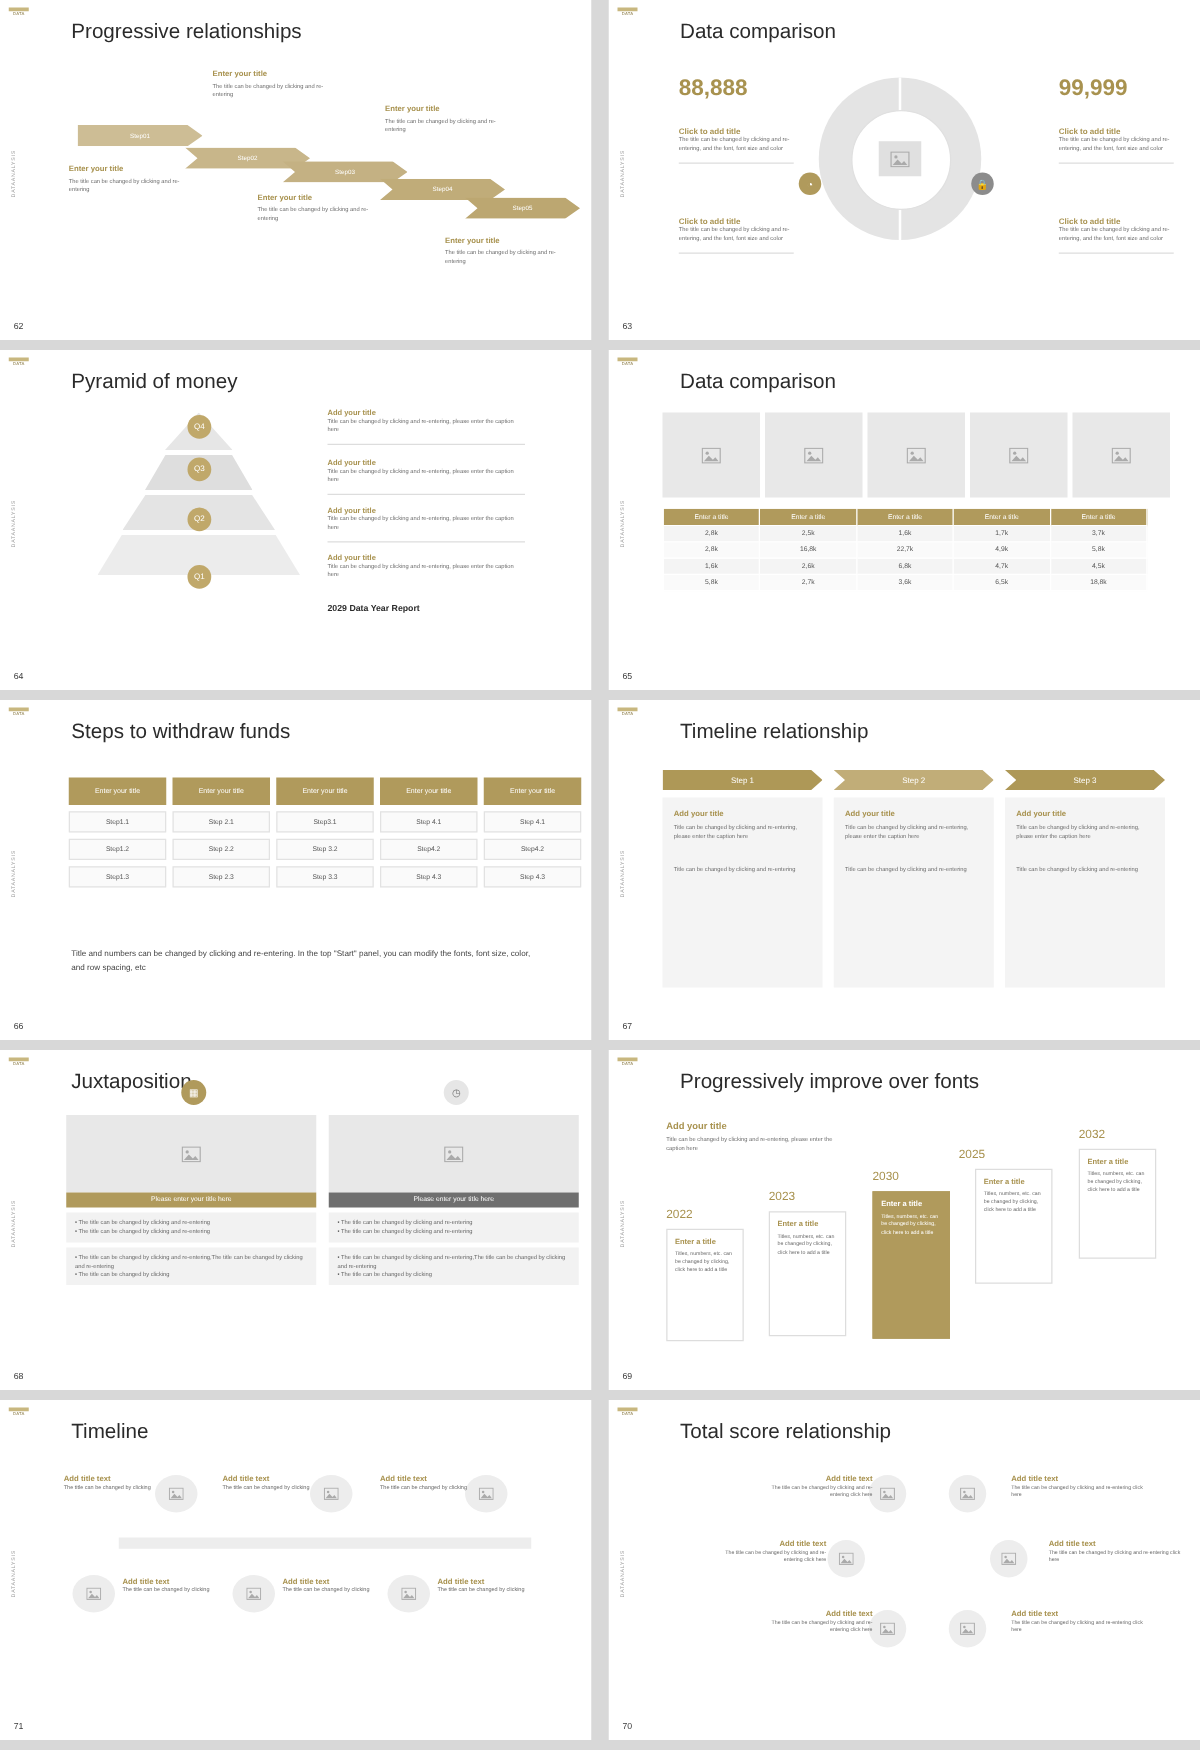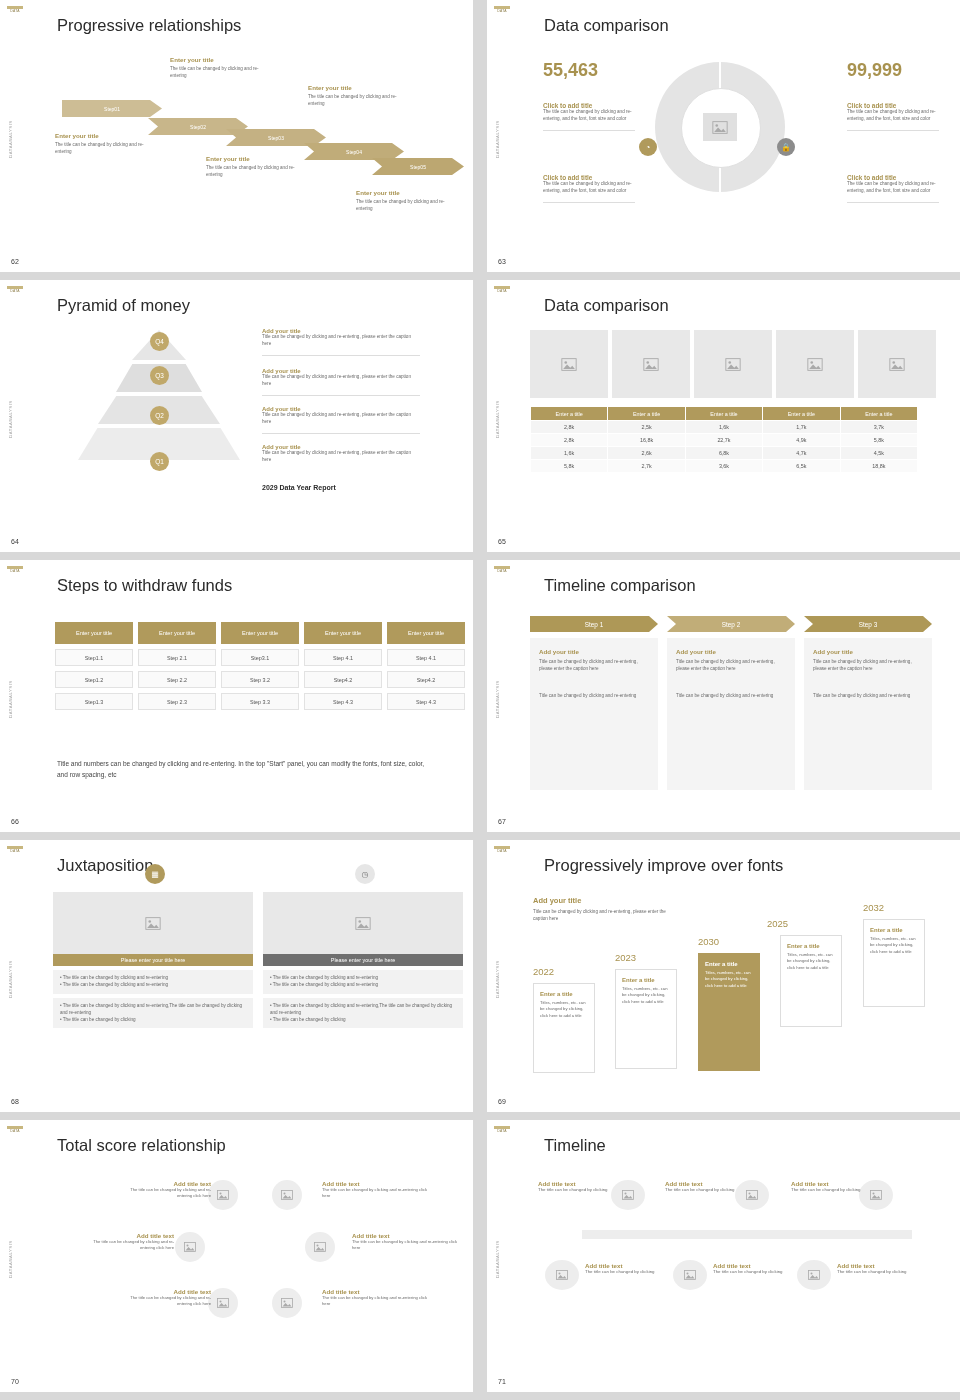--- a/index.html
+++ b/index.html
@@ -191,21 +191,21 @@
             <rect x="1" y="1" width="22" height="18" fill="none" stroke="#aaa" stroke-width="1.4"></rect>
             <circle cx="7" cy="7" r="2" fill="#aaa"></circle>
             <path d="M3 17l6-7 5 5 3-3 4 5z" fill="#aaa"></path>
           </svg>
         </span>
     </div>
     <div class="circbadge goldbg" style="left:152px; top:138px;">◔</div>
     <div class="circbadge" style="left:290px; top:138px; background:#8c8c8c;">🔒</div>
 
     <div style="position:absolute; left:56px; top:60px;">
-      <div class="bignum">55,463</div>
+      <div class="bignum">88,888</div>
     </div>
     <div style="position:absolute; left:56px; top:96px; width:94px;">
       <div class="clickadd">Click to add title</div>
       <div class="tiny">The title can be changed by clicking and re-entering, and the font, font size and color</div>
       <div class="hr"></div>
     </div>
     <div style="position:absolute; left:56px; top:168px; width:94px;">
       <div class="clickadd">Click to add title</div>
       <div class="tiny">The title can be changed by clicking and re-entering, and the font, font size and color</div>
       <div class="hr"></div>
@@ -399,21 +399,21 @@
       <div class="stepcell" style="height:17px; line-height:17px;">Step 4.3</div>
     </div>
 
     <div style="position:absolute; left:57px; top:198px; width:370px; font-size:6.5px; color:#444; line-height:1.7;">Title and numbers can be changed by clicking and re-entering. In the top "Start" panel, you can modify the fonts, font size, color, and row spacing, etc</div>
   </div>
 
   <div class="slide">
     <div class="logo"><div class="bar"></div><span>DATA</span></div>
     <div class="sidelabel">DATAANALYSIS</div>
     <div class="pagenum">67</div>
-    <div class="title">Timeline comparison</div>
+    <div class="title">Timeline relationship</div>
 
     <div class="chev one" style="position:absolute; left:43px; top:56px; width:128px; background:#ae9857;">
         <span>Step 1</span>
       </div>
     <div class="chev" style="position:absolute; left:180px; top:56px; width:128px; background:#c1ad78;">
         <span>Step 2</span>
       </div>
     <div class="chev" style="position:absolute; left:317px; top:56px; width:128px; background:#ae9857;">
         <span>Step 3</span>
       </div>
@@ -541,20 +541,109 @@
       <div style="padding:7px 6px;">
         <div style="font-size:6px;color:#a8924f;font-weight:bold;margin-bottom:3px;">Enter a title</div>
         <div class="tiny" style="font-size:4.2px;">Titles, numbers, etc. can be changed by clicking, click here to add a title</div>
       </div>
     </div>
   </div>
 
   <div class="slide">
     <div class="logo"><div class="bar"></div><span>DATA</span></div>
     <div class="sidelabel">DATAANALYSIS</div>
+    <div class="pagenum">71</div>
+    <div class="title">Timeline</div>
+
+    <div class="conn" style="left:95px; top:110px; width:330px; height:9px; transform:none;"></div>
+
+    <div class="ccircle" style="left:124px; top:60px; width:34px; height:30px;">
+        <span class="imgico" style="width:12px;height:10px;">
+          <svg viewBox="0 0 24 20">
+            <rect x="1" y="1" width="22" height="18" fill="none" stroke="#aaa" stroke-width="1.6"></rect>
+            <circle cx="7" cy="7" r="2" fill="#aaa"></circle>
+            <path d="M3 17l6-7 5 5 3-3 4 5z" fill="#aaa"></path>
+          </svg>
+        </span>
+      </div>
+    <div class="ccircle" style="left:248px; top:60px; width:34px; height:30px;">
+        <span class="imgico" style="width:12px;height:10px;">
+          <svg viewBox="0 0 24 20">
+            <rect x="1" y="1" width="22" height="18" fill="none" stroke="#aaa" stroke-width="1.6"></rect>
+            <circle cx="7" cy="7" r="2" fill="#aaa"></circle>
+            <path d="M3 17l6-7 5 5 3-3 4 5z" fill="#aaa"></path>
+          </svg>
+        </span>
+      </div>
+    <div class="ccircle" style="left:372px; top:60px; width:34px; height:30px;">
+        <span class="imgico" style="width:12px;height:10px;">
+          <svg viewBox="0 0 24 20">
+            <rect x="1" y="1" width="22" height="18" fill="none" stroke="#aaa" stroke-width="1.6"></rect>
+            <circle cx="7" cy="7" r="2" fill="#aaa"></circle>
+            <path d="M3 17l6-7 5 5 3-3 4 5z" fill="#aaa"></path>
+          </svg>
+        </span>
+      </div>
+    <div class="ccircle" style="left:58px; top:140px; width:34px; height:30px;">
+        <span class="imgico" style="width:12px;height:10px;">
+          <svg viewBox="0 0 24 20">
+            <rect x="1" y="1" width="22" height="18" fill="none" stroke="#aaa" stroke-width="1.6"></rect>
+            <circle cx="7" cy="7" r="2" fill="#aaa"></circle>
+            <path d="M3 17l6-7 5 5 3-3 4 5z" fill="#aaa"></path>
+          </svg>
+        </span>
+      </div>
+    <div class="ccircle" style="left:186px; top:140px; width:34px; height:30px;">
+        <span class="imgico" style="width:12px;height:10px;">
+          <svg viewBox="0 0 24 20">
+            <rect x="1" y="1" width="22" height="18" fill="none" stroke="#aaa" stroke-width="1.6"></rect>
+            <circle cx="7" cy="7" r="2" fill="#aaa"></circle>
+            <path d="M3 17l6-7 5 5 3-3 4 5z" fill="#aaa"></path>
+          </svg>
+        </span>
+      </div>
+    <div class="ccircle" style="left:310px; top:140px; width:34px; height:30px;">
+        <span class="imgico" style="width:12px;height:10px;">
+          <svg viewBox="0 0 24 20">
+            <rect x="1" y="1" width="22" height="18" fill="none" stroke="#aaa" stroke-width="1.6"></rect>
+            <circle cx="7" cy="7" r="2" fill="#aaa"></circle>
+            <path d="M3 17l6-7 5 5 3-3 4 5z" fill="#aaa"></path>
+          </svg>
+        </span>
+      </div>
+
+    <div style="position:absolute; left:51px; top:60px; width:70px;">
+      <div style="font-size:6.2px;color:#a8924f;font-weight:bold;">Add title text</div>
+      <div class="tiny" style="font-size:4.4px;">The title can be changed by clicking</div>
+    </div>
+    <div style="position:absolute; left:178px; top:60px; width:70px;">
+      <div style="font-size:6.2px;color:#a8924f;font-weight:bold;">Add title text</div>
+      <div class="tiny" style="font-size:4.4px;">The title can be changed by clicking</div>
+    </div>
+    <div style="position:absolute; left:304px; top:60px; width:70px;">
+      <div style="font-size:6.2px;color:#a8924f;font-weight:bold;">Add title text</div>
+      <div class="tiny" style="font-size:4.4px;">The title can be changed by clicking</div>
+    </div>
+    <div style="position:absolute; left:98px; top:142px; width:74px;">
+      <div style="font-size:6.2px;color:#a8924f;font-weight:bold;">Add title text</div>
+      <div class="tiny" style="font-size:4.4px;">The title can be changed by clicking</div>
+    </div>
+    <div style="position:absolute; left:226px; top:142px; width:74px;">
+      <div style="font-size:6.2px;color:#a8924f;font-weight:bold;">Add title text</div>
+      <div class="tiny" style="font-size:4.4px;">The title can be changed by clicking</div>
+    </div>
+    <div style="position:absolute; left:350px; top:142px; width:74px;">
+      <div style="font-size:6.2px;color:#a8924f;font-weight:bold;">Add title text</div>
+      <div class="tiny" style="font-size:4.4px;">The title can be changed by clicking</div>
+    </div>
+  </div>
+
+  <div class="slide">
+    <div class="logo"><div class="bar"></div><span>DATA</span></div>
+    <div class="sidelabel">DATAANALYSIS</div>
     <div class="pagenum">70</div>
     <div class="title">Total score relationship</div>
 
     <div class="ccircle" style="left:208px; top:60px; width:30px; height:30px;">
         <span class="imgico" style="width:12px;height:10px;">
           <svg viewBox="0 0 24 20">
             <rect x="1" y="1" width="22" height="18" fill="none" stroke="#aaa" stroke-width="1.6"></rect>
             <circle cx="7" cy="7" r="2" fill="#aaa"></circle>
             <path d="M3 17l6-7 5 5 3-3 4 5z" fill="#aaa"></path>
           </svg>
@@ -625,102 +714,13 @@
     <div style="position:absolute; left:125px; top:168px; width:86px; text-align:right;">
       <div style="font-size:6.2px;color:#a8924f;font-weight:bold;">Add title text</div>
       <div class="tiny" style="font-size:4.2px;">The title can be changed by clicking and re-entering click here</div>
     </div>
     <div style="position:absolute; left:322px; top:168px; width:110px;">
       <div style="font-size:6.2px;color:#a8924f;font-weight:bold;">Add title text</div>
       <div class="tiny" style="font-size:4.2px;">The title can be changed by clicking and re-entering click here</div>
     </div>
   </div>
 
-  <div class="slide">
-    <div class="logo"><div class="bar"></div><span>DATA</span></div>
-    <div class="sidelabel">DATAANALYSIS</div>
-    <div class="pagenum">71</div>
-    <div class="title">Timeline</div>
-
-    <div class="conn" style="left:95px; top:110px; width:330px; height:9px; transform:none;"></div>
-
-    <div class="ccircle" style="left:124px; top:60px; width:34px; height:30px;">
-        <span class="imgico" style="width:12px;height:10px;">
-          <svg viewBox="0 0 24 20">
-            <rect x="1" y="1" width="22" height="18" fill="none" stroke="#aaa" stroke-width="1.6"></rect>
-            <circle cx="7" cy="7" r="2" fill="#aaa"></circle>
-            <path d="M3 17l6-7 5 5 3-3 4 5z" fill="#aaa"></path>
-          </svg>
-        </span>
-      </div>
-    <div class="ccircle" style="left:248px; top:60px; width:34px; height:30px;">
-        <span class="imgico" style="width:12px;height:10px;">
-          <svg viewBox="0 0 24 20">
-            <rect x="1" y="1" width="22" height="18" fill="none" stroke="#aaa" stroke-width="1.6"></rect>
-            <circle cx="7" cy="7" r="2" fill="#aaa"></circle>
-            <path d="M3 17l6-7 5 5 3-3 4 5z" fill="#aaa"></path>
-          </svg>
-        </span>
-      </div>
-    <div class="ccircle" style="left:372px; top:60px; width:34px; height:30px;">
-        <span class="imgico" style="width:12px;height:10px;">
-          <svg viewBox="0 0 24 20">
-            <rect x="1" y="1" width="22" height="18" fill="none" stroke="#aaa" stroke-width="1.6"></rect>
-            <circle cx="7" cy="7" r="2" fill="#aaa"></circle>
-            <path d="M3 17l6-7 5 5 3-3 4 5z" fill="#aaa"></path>
-          </svg>
-        </span>
-      </div>
-    <div class="ccircle" style="left:58px; top:140px; width:34px; height:30px;">
-        <span class="imgico" style="width:12px;height:10px;">
-          <svg viewBox="0 0 24 20">
-            <rect x="1" y="1" width="22" height="18" fill="none" stroke="#aaa" stroke-width="1.6"></rect>
-            <circle cx="7" cy="7" r="2" fill="#aaa"></circle>
-            <path d="M3 17l6-7 5 5 3-3 4 5z" fill="#aaa"></path>
-          </svg>
-        </span>
-      </div>
-    <div class="ccircle" style="left:186px; top:140px; width:34px; height:30px;">
-        <span class="imgico" style="width:12px;height:10px;">
-          <svg viewBox="0 0 24 20">
-            <rect x="1" y="1" width="22" height="18" fill="none" stroke="#aaa" stroke-width="1.6"></rect>
-            <circle cx="7" cy="7" r="2" fill="#aaa"></circle>
-            <path d="M3 17l6-7 5 5 3-3 4 5z" fill="#aaa"></path>
-          </svg>
-        </span>
-      </div>
-    <div class="ccircle" style="left:310px; top:140px; width:34px; height:30px;">
-        <span class="imgico" style="width:12px;height:10px;">
-          <svg viewBox="0 0 24 20">
-            <rect x="1" y="1" width="22" height="18" fill="none" stroke="#aaa" stroke-width="1.6"></rect>
-            <circle cx="7" cy="7" r="2" fill="#aaa"></circle>
-            <path d="M3 17l6-7 5 5 3-3 4 5z" fill="#aaa"></path>
-          </svg>
-        </span>
-      </div>
-
-    <div style="position:absolute; left:51px; top:60px; width:70px;">
-      <div style="font-size:6.2px;color:#a8924f;font-weight:bold;">Add title text</div>
-      <div class="tiny" style="font-size:4.4px;">The title can be changed by clicking</div>
-    </div>
-    <div style="position:absolute; left:178px; top:60px; width:70px;">
-      <div style="font-size:6.2px;color:#a8924f;font-weight:bold;">Add title text</div>
-      <div class="tiny" style="font-size:4.4px;">The title can be changed by clicking</div>
-    </div>
-    <div style="position:absolute; left:304px; top:60px; width:70px;">
-      <div style="font-size:6.2px;color:#a8924f;font-weight:bold;">Add title text</div>
-      <div class="tiny" style="font-size:4.4px;">The title can be changed by clicking</div>
-    </div>
-    <div style="position:absolute; left:98px; top:142px; width:74px;">
-      <div style="font-size:6.2px;color:#a8924f;font-weight:bold;">Add title text</div>
-      <div class="tiny" style="font-size:4.4px;">The title can be changed by clicking</div>
-    </div>
-    <div style="position:absolute; left:226px; top:142px; width:74px;">
-      <div style="font-size:6.2px;color:#a8924f;font-weight:bold;">Add title text</div>
-      <div class="tiny" style="font-size:4.4px;">The title can be changed by clicking</div>
-    </div>
-    <div style="position:absolute; left:350px; top:142px; width:74px;">
-      <div style="font-size:6.2px;color:#a8924f;font-weight:bold;">Add title text</div>
-      <div class="tiny" style="font-size:4.4px;">The title can be changed by clicking</div>
-    </div>
-  </div>
-
 </div>
 
 </body></html>

